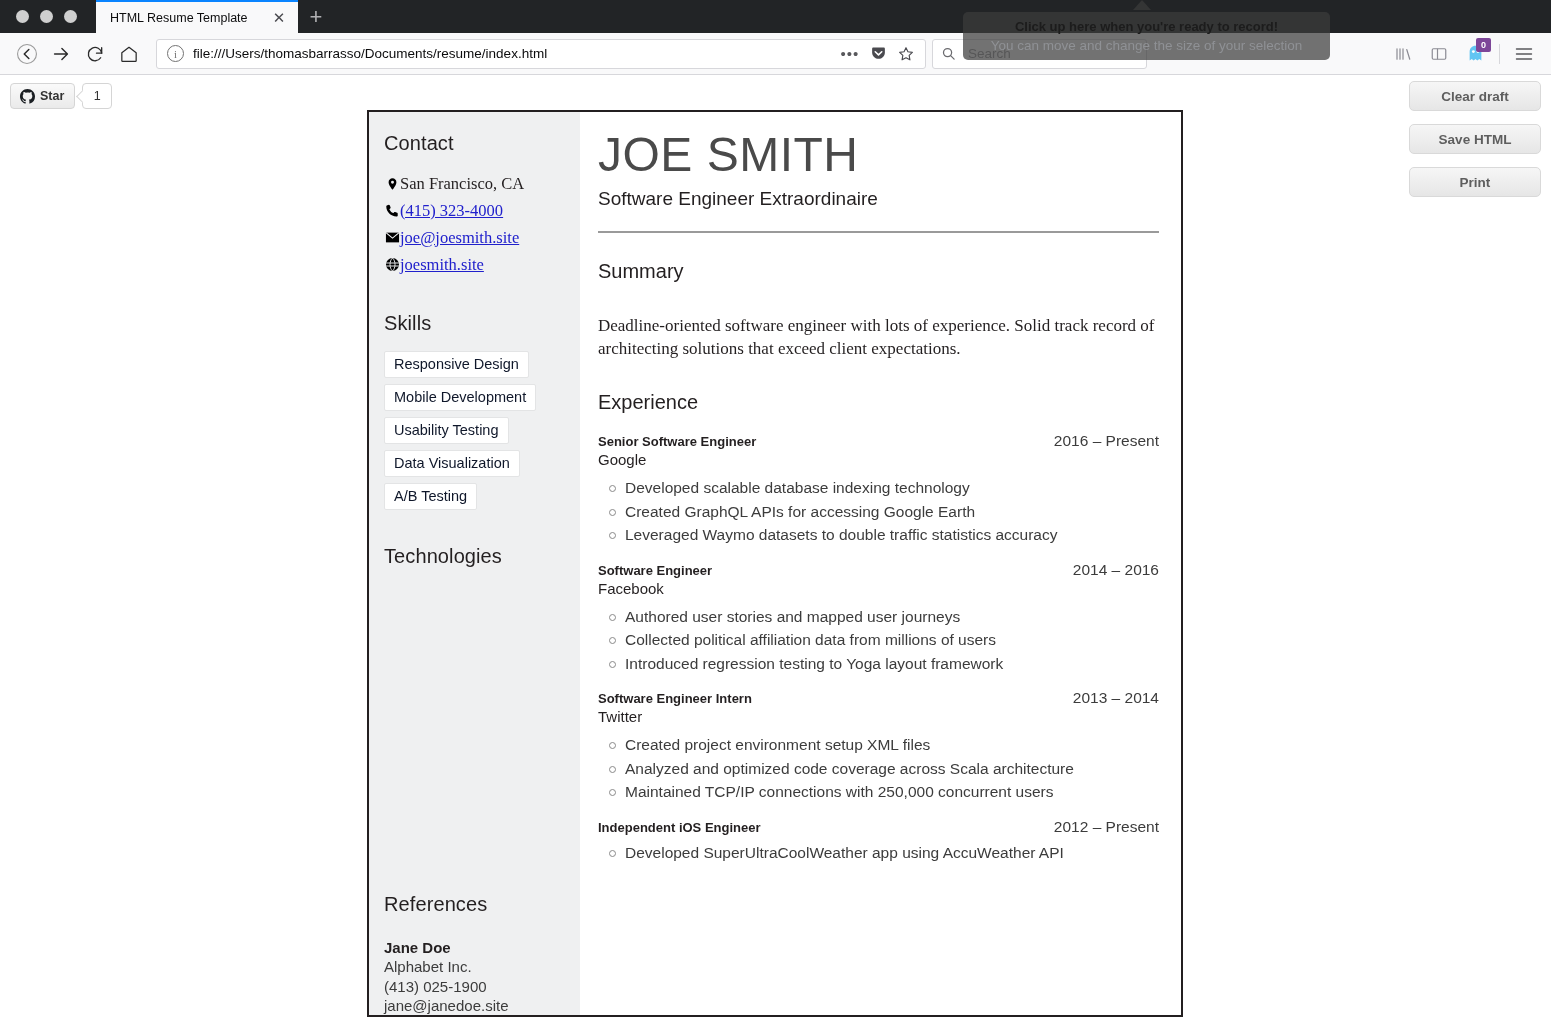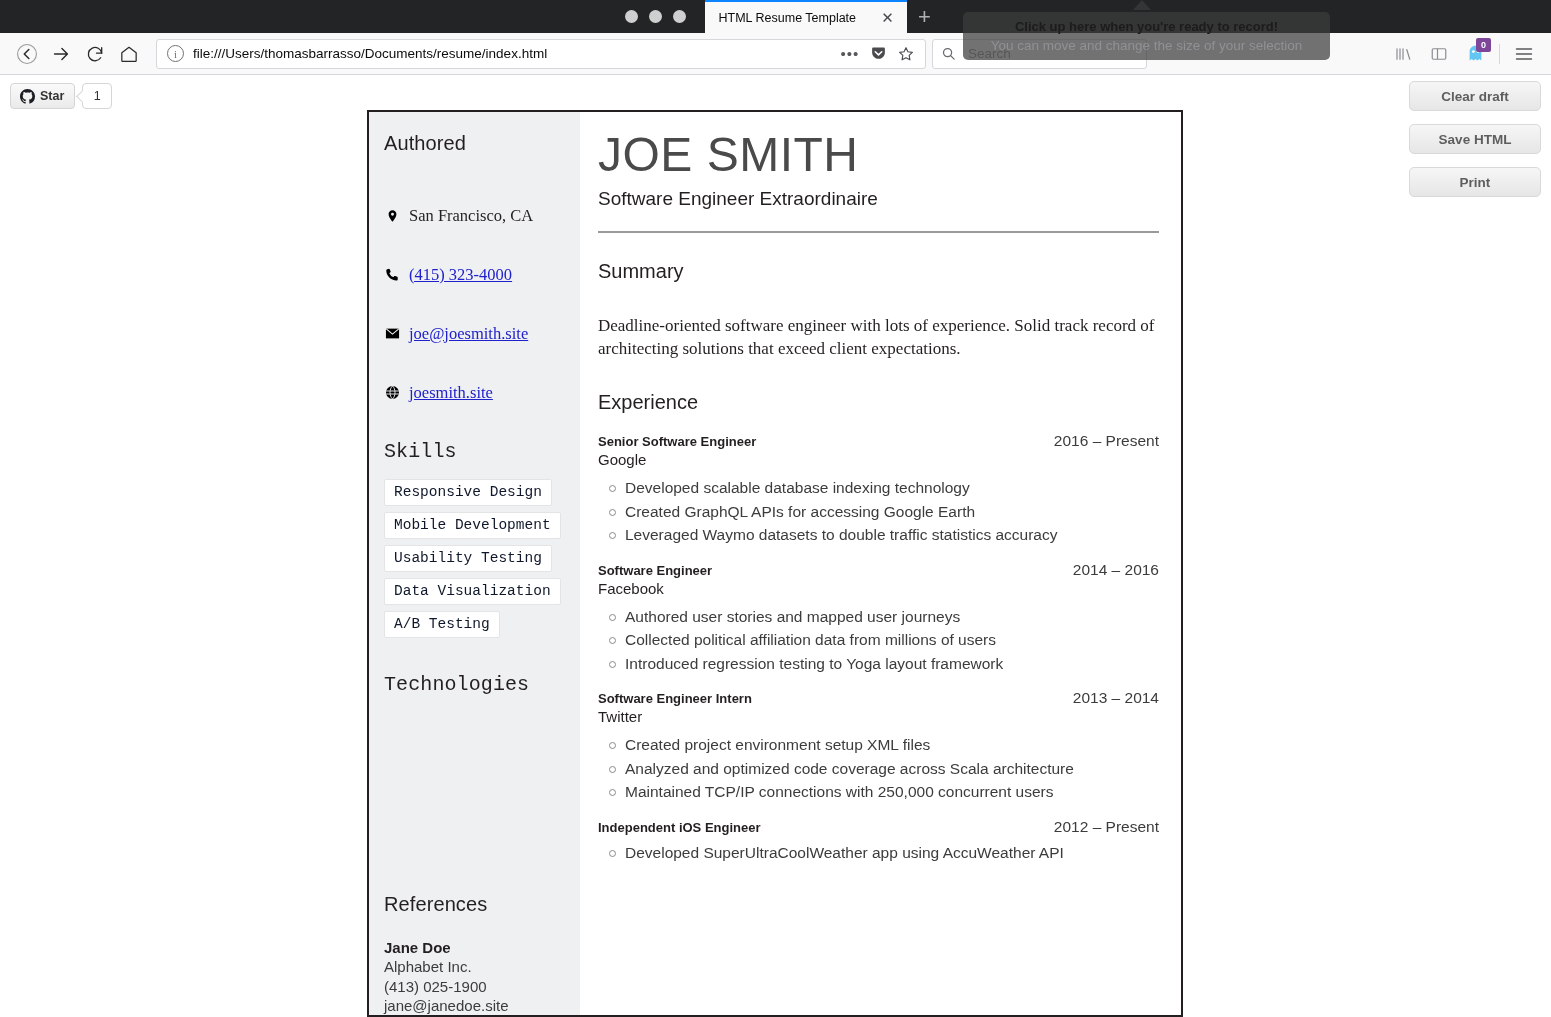--- a/index.html
+++ b/index.html
@@ -9,21 +9,21 @@
     overflow: hidden;
     background: #ffffff;
     font-family: "Liberation Sans", sans-serif;
   }
 
   
   .browser { width: 1551px; height: 1017px; position: relative; }
 
   .tabstrip {
     height: 33px; background: #222426;
-    display: flex; align-items: flex-end; position: relative; justify-content: center;
+    display: flex; align-items: flex-end; position: relative;
   }
   .traffic {
     display: flex; align-items: center; gap: 11px;
     padding: 0 14px 0 16px; height: 33px; width: 96px;
   }
   .light { width: 13px; height: 13px; border-radius: 50%; background: #cfcfcf; }
 
   .tab {
     width: 202px; height: 33px; background: #f9f9fa;
     border-top: 2px solid #0a84ff;
@@ -180,39 +180,38 @@
     width: 211px; background: #eff0f1;
     padding: 20px 0 0 15px;
     display: flex; flex-direction: column;
   }
   .sb-h {
     font-size: 20px; font-weight: 400; color: #231f20;
     margin-bottom: 16px; letter-spacing: 0.1px;
   }
   .contact-list { display: flex; flex-direction: column; gap: 2px; }
   .contact-row {
-    display: flex; align-items: center; gap: 9px;
+    display: flex; align-items: center; 
     height: 25px;
-    margin-top: 32px;
   }
   .c-icon {
     width: 16px; display: flex; justify-content: center;
     color: #000; flex: none;
   }
   .c-text {
     font-family: "Liberation Serif", serif;
     font-size: 16.5px; color: #231f20;
   }
   .c-link {
     font-family: "Liberation Serif", serif;
     font-size: 16.5px; color: #2020cc;
     text-decoration: underline;
   }
 
-  .sb-block { margin-top: 35px; font-family: Liberation Mono, monospace; }
+  .sb-block { margin-top: 35px; }
   .tags { display: flex; flex-wrap: wrap; gap: 6px; }
   .tag {
     background: #ffffff; border: 1px solid #e3e4e5;
     border-radius: 2px; padding: 4px 9px 5px;
     font-size: 14.5px; color: #0f172a;
     white-space: nowrap;
   }
 
   .refs { margin-top: auto; padding-bottom: 0; }
   .ref-name { font-size: 15px; font-weight: bold; color: #231f20; line-height: 1.28; }
@@ -371,21 +370,21 @@
 
     <div class="actions">
       <div class="action-btn">Clear draft</div>
       <div class="action-btn">Save HTML</div>
       <div class="action-btn">Print</div>
     </div>
 
     <div class="resume">
 
       <div class="sidebar">
-        <div class="sb-h">Authored</div>
+        <div class="sb-h">Contact</div>
         <div class="contact-list">
 
           <div class="contact-row">
             <span class="c-icon">
               <svg width="13" height="16" viewBox="0 0 24 24" fill="#000">
                   <path d="M12 1.5c-4 0-7.2 3.2-7.2 7.2 0 5.4 7.2 13.8 7.2 13.8s7.2-8.4 7.2-13.8c0-4-3.2-7.2-7.2-7.2zm0 9.9a2.7 2.7 0 1 1 0-5.4 2.7 2.7 0 0 1 0 5.4z"></path>
                 </svg>
             </span>
             <span class="c-text">San Francisco, CA</span>
           </div>

